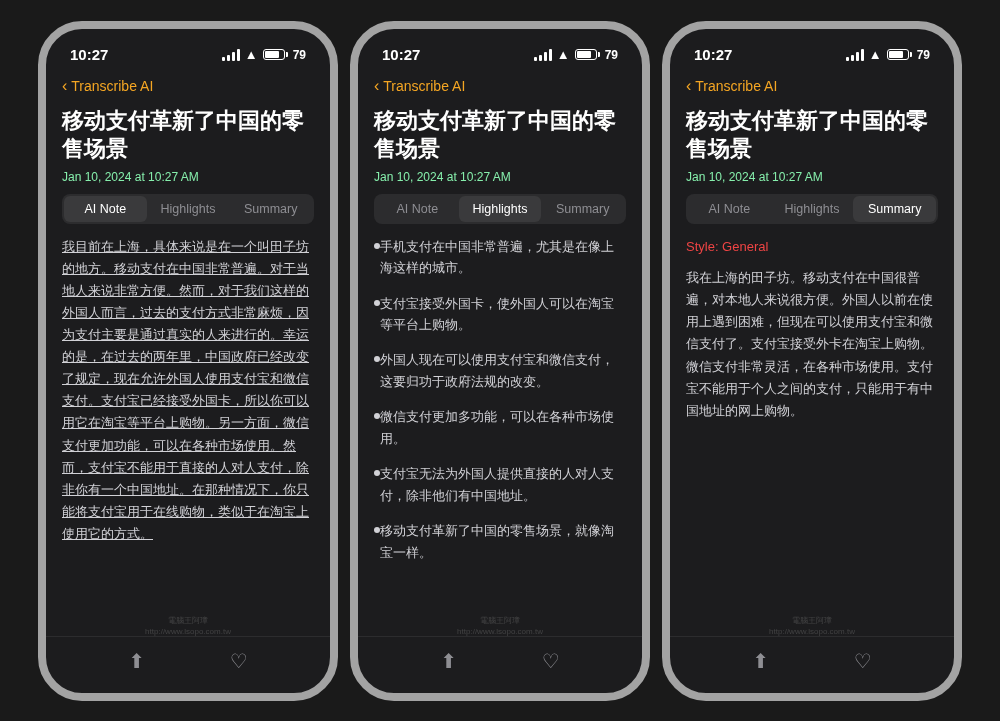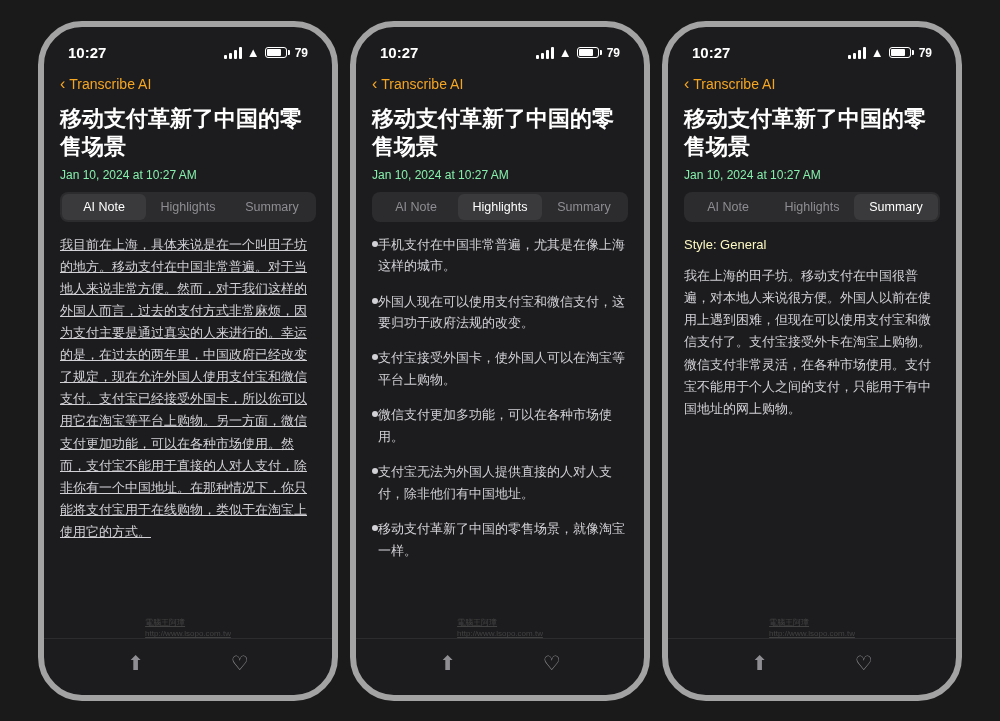--- a/index.html
+++ b/index.html
@@ -18,21 +18,21 @@
       gap: 12px;
       align-items: center;
       justify-content: center;
       padding: 10px;
     }
     .phone {
       width: 300px;
       height: 680px;
       background: #1c1c1e;
       border-radius: 44px;
-      border: 6px solid #a3a3a3;
+      border: 8px solid #a3a3a3;
       overflow: hidden;
       display: flex;
       flex-direction: column;
       position: relative;
     }
     .status-bar {
       display: flex;
       justify-content: space-between;
       align-items: center;
       padding: 12px 24px 4px;
@@ -168,21 +168,21 @@
     }
     .bullet-dot {
       width: 6px;
       height: 6px;
       background: #d1d1d6;
       border-radius: 50%;
       margin-top: 7px;
       flex-shrink: 0;
     }
     .summary-style {
-      color: #fef9c3;
+      color: #ef4444;
       font-size: 13px;
       margin-bottom: 10px;
     }
     .summary-text {
       color: #d1d1d6;
       font-size: 13px;
       line-height: 1.7;
     }
     .bottom-bar {
       display: flex;
@@ -199,22 +199,22 @@
     }
     .watermark {
       position: absolute;
       bottom: 55px;
       left: 50%;
       transform: translateX(-50%);
       opacity: 0.5;
       font-size: 8px;
       color: #666;
       white-space: nowrap;
+      text-align: center;
       line-height: 1.4;
-      text-decoration: underline;
     }
   </style>
 </head>
 <body>
 
 <div class="phones-container">
 <div class="phone">
       <div class="status-bar">
     <span class="status-time">10:27</span>
     <div class="status-icons">
@@ -286,25 +286,25 @@
         <div class="tab">Summary</div>
       </div>
       <div class="content-area">
         <ul class="bullet-list">
           <li class="bullet-item">
             <div class="bullet-dot"></div>
             <span>手机支付在中国非常普遍，尤其是在像上海这样的城市。</span>
           </li>
           <li class="bullet-item">
             <div class="bullet-dot"></div>
+            <span>支付宝接受外国卡，使外国人可以在淘宝等平台上购物。</span>
+          </li>
+          <li class="bullet-item">
+            <div class="bullet-dot"></div>
             <span>外国人现在可以使用支付宝和微信支付，这要归功于政府法规的改变。</span>
-          </li>
-          <li class="bullet-item">
-            <div class="bullet-dot"></div>
-            <span>支付宝接受外国卡，使外国人可以在淘宝等平台上购物。</span>
           </li>
           <li class="bullet-item">
             <div class="bullet-dot"></div>
             <span>微信支付更加多功能，可以在各种市场使用。</span>
           </li>
           <li class="bullet-item">
             <div class="bullet-dot"></div>
             <span>支付宝无法为外国人提供直接的人对人支付，除非他们有中国地址。</span>
           </li>
           <li class="bullet-item">

